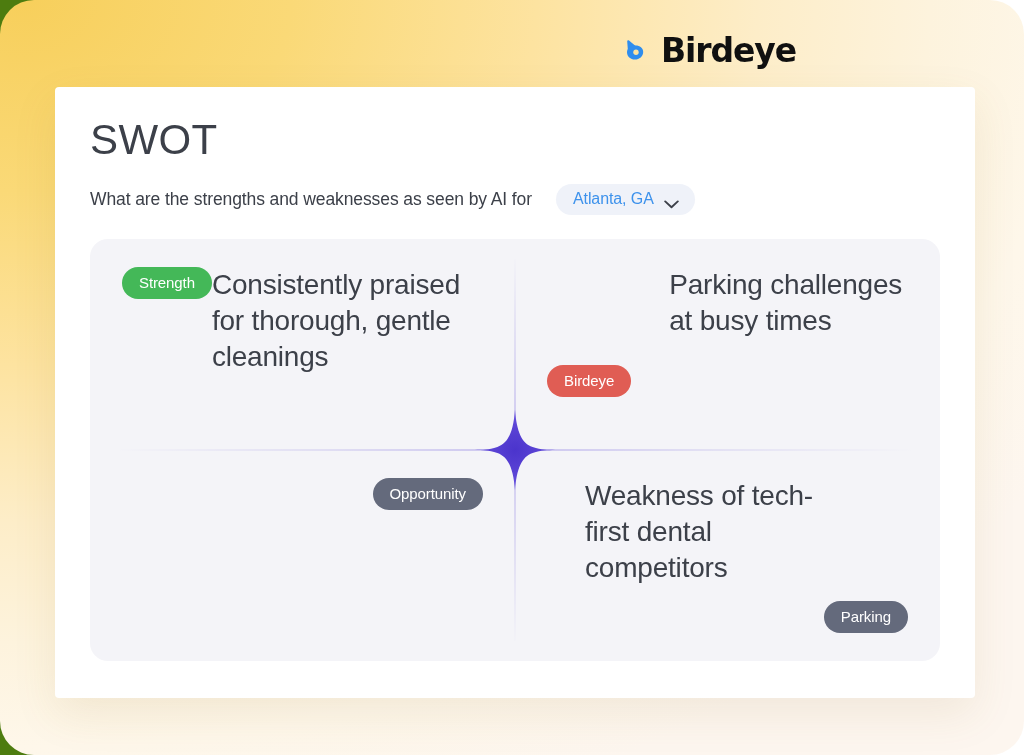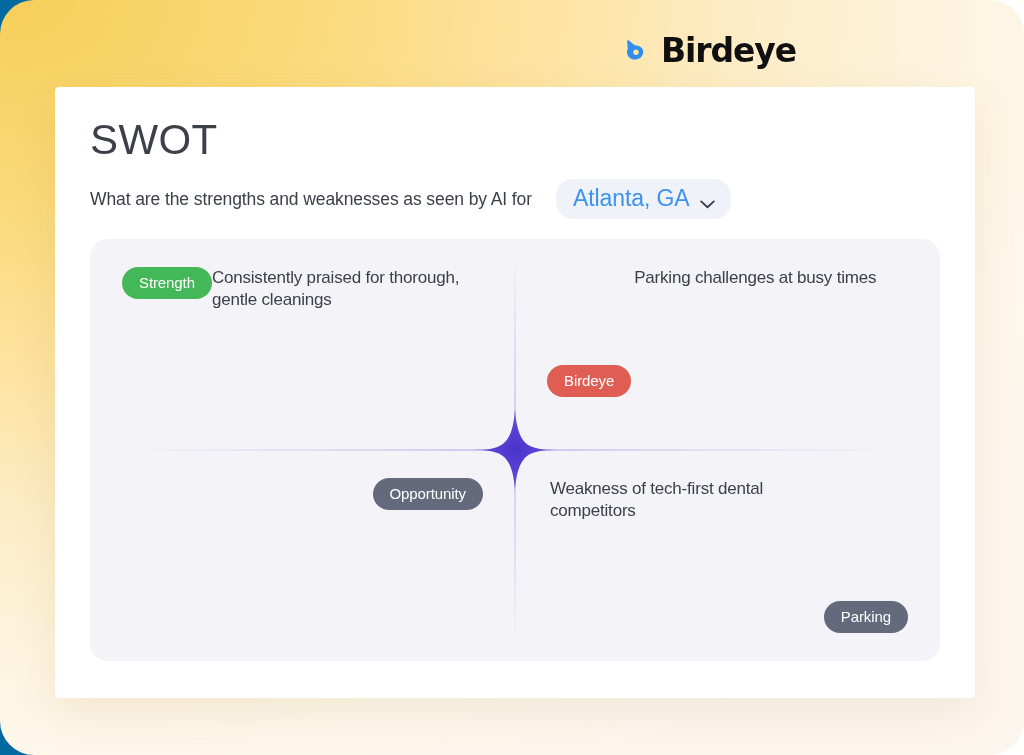--- a/index.html
+++ b/index.html
@@ -13,21 +13,21 @@
   body {
     font-family: "Liberation Sans", sans-serif;
     background: #ffffff;
   }
 
   
   .page {
     position: relative;
     width: 832px;
     height: 755px;
-    background: #0369a1;
+    background: #4d7c0f;
   }
 
   .gradient-frame {
     position: absolute;
     left: 0;
     top: 0;
     width: 1024px;
     height: 755px;
     border-radius: 34px;
     background:
@@ -110,21 +110,21 @@
     display: flex;
     align-items: center;
     gap: 10px;
     background: #eff2f9;
     border-radius: 17px;
     padding: 6px 16px 7px 17px;
     cursor: pointer;
     user-select: none;
   }
   .location-label {
-    font-size: 23px;
+    font-size: 16px;
     color: #3d92ec;
     letter-spacing: -0.1px;
     white-space: nowrap;
   }
   .chevron {
     width: 15px;
     height: 9px;
     display: block;
     margin-top: 2px;
   }
@@ -188,21 +188,21 @@
     padding: 28px 32px;
     display: flex;
     flex-direction: row;
   }
   .quad-tl { left: 0;   top: 0; }
   .quad-tr { left: 50%; top: 0; }
   .quad-bl { left: 0;   top: 50%; justify-content: flex-end; }
   .quad-br { left: 50%; top: 50%; justify-content: flex-end; }
 
   .quad-text {
-    font-size: 17px;
+    font-size: 28px;
     line-height: 1.28;
     color: #3c4049;
     letter-spacing: -0.2px;
   }
 
   .badge {
     display: inline-flex;
     align-items: center;
     justify-content: center;
     border-radius: 16px;
@@ -215,21 +215,21 @@
     cursor: default;
   }
   .badge-row-right { align-self: flex-end; }
 
   .badge-strength    { background: #44b858; margin-bottom: 25px; }
   .badge-weakness    { background: #e05d54; margin-bottom: 25px; }
   .badge-opportunity { background: #646a7c; }
   .badge-threat      { background: #646a7c; margin-top: 25px; }
 
   .quad-tr .quad-text,
-  .quad-br .quad-text { padding-left: 3px; }
+  .quad-br .quad-text { padding-left: 3px; margin-left: 35px; }
 </style>
 </head>
 <body>
 
 <div class="page">
   <div class="gradient-frame"></div>
 
   <div class="logo">
     <span class="logo-mark">
       <svg viewBox="0 0 32 32" width="32" height="32" xmlns="http://www.w3.org/2000/svg">

